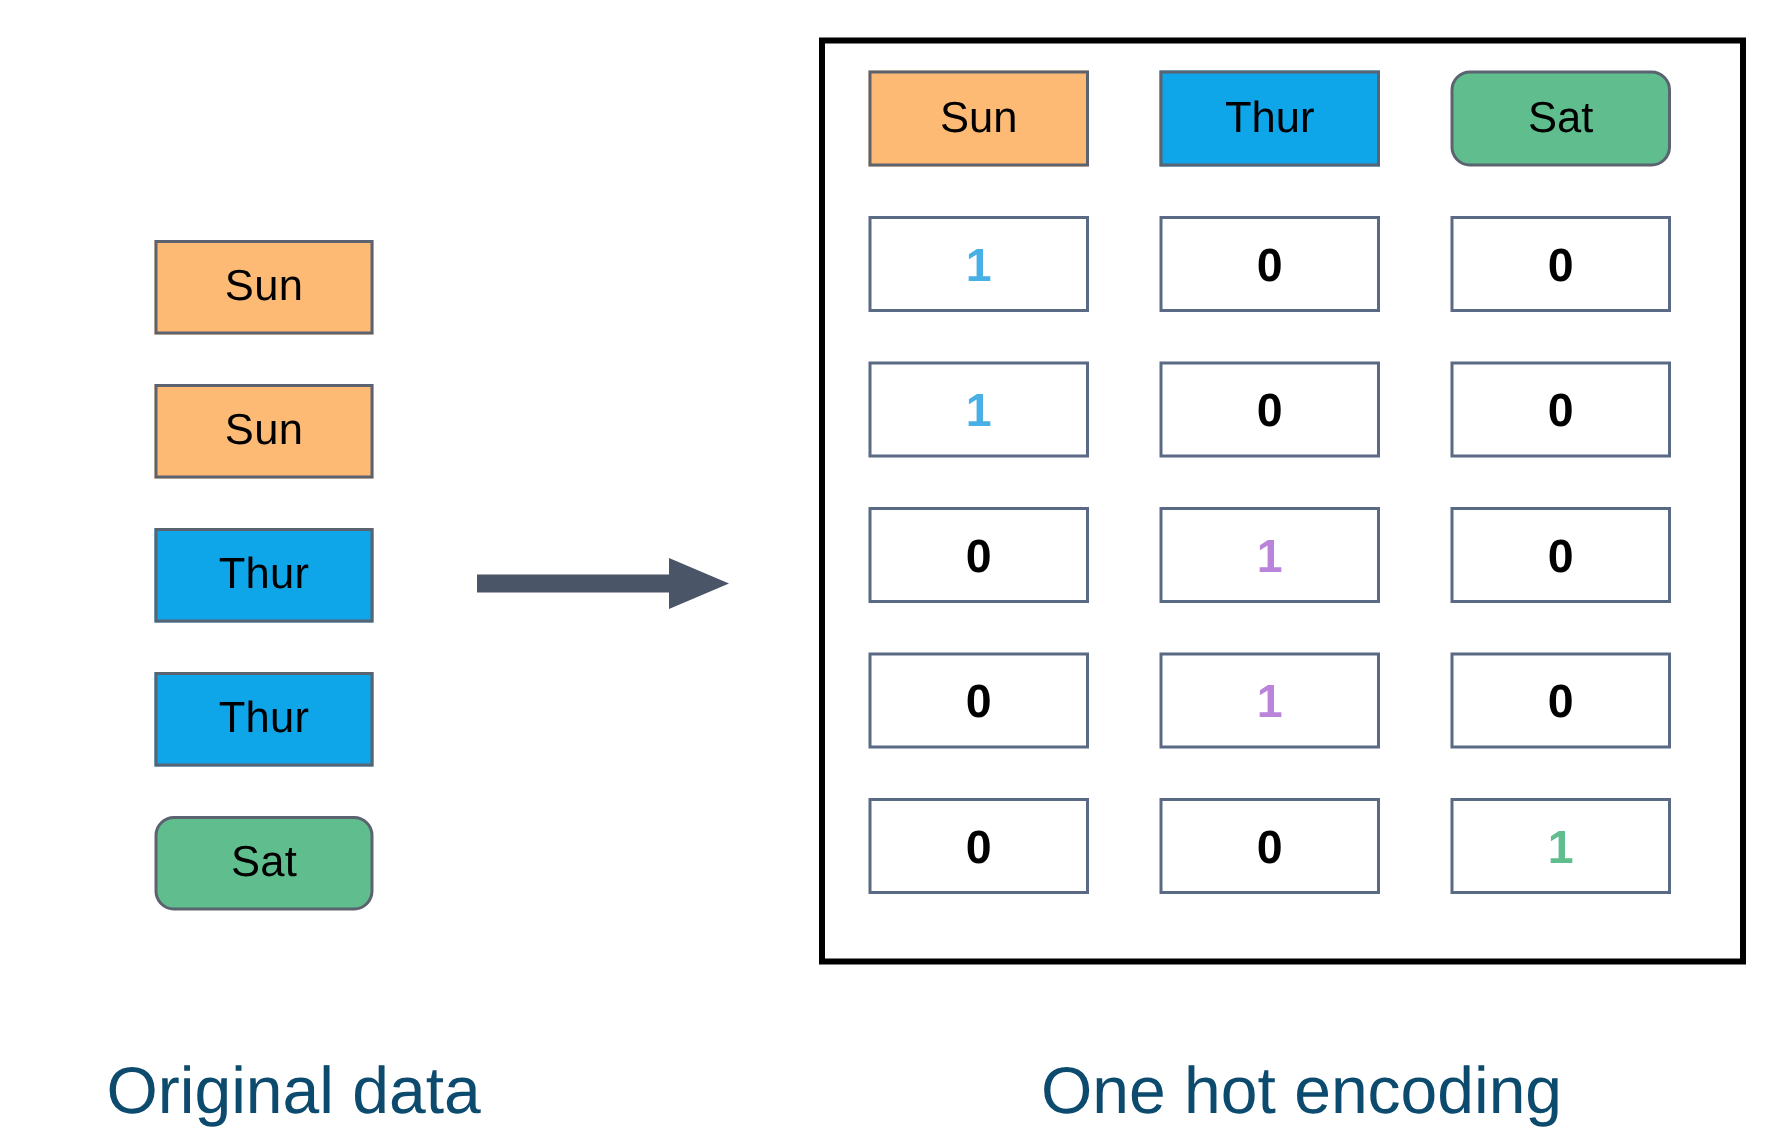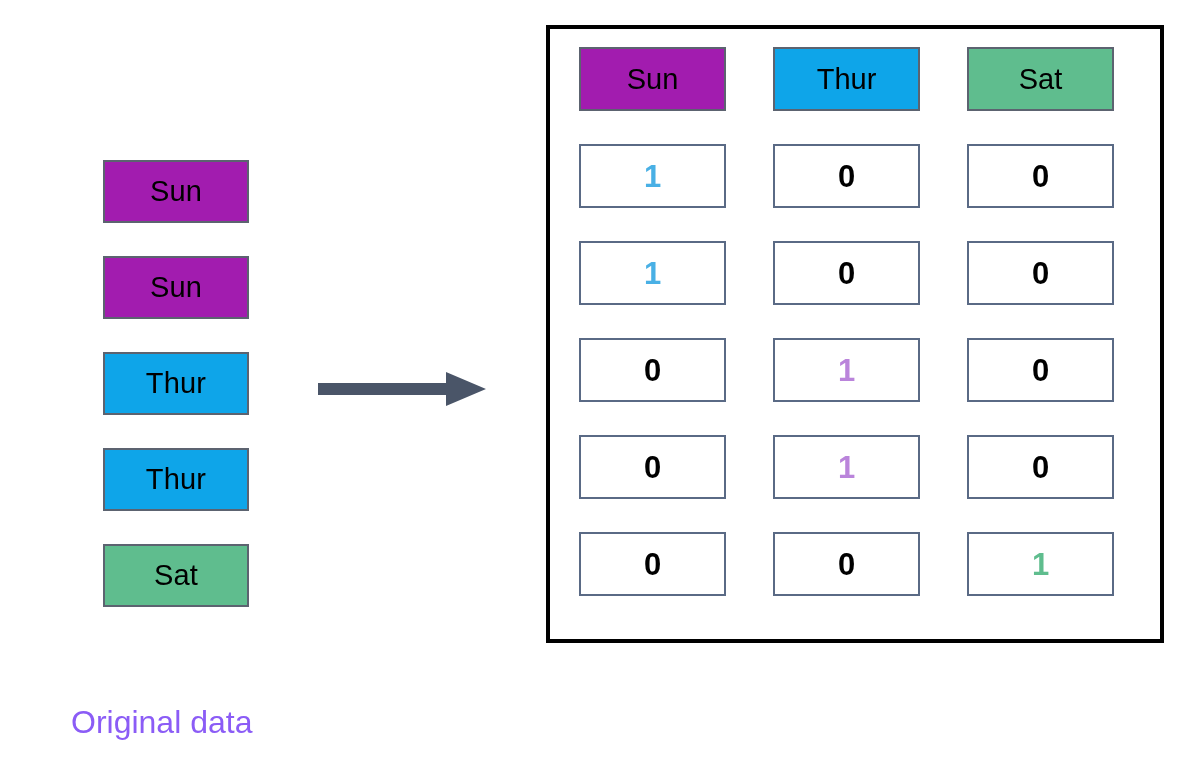--- a/index.html
+++ b/index.html
@@ -35,23 +35,23 @@
     border: 2px solid #5c6370;
     display: flex;
     align-items: center;
     justify-content: center;
     font-size: 29px;
     color: #000000;
     line-height: 1;
     letter-spacing: 0.2px;
   }
   .orig-box:last-child { margin-bottom: 0; }
-  .c-blue   { background: #a21caf; }
+  .c-blue   { background: #fdba74; }
   .c-purple { background: #0ea5e9; }
-  .c-green  { background: #5FBD8E; }
+  .c-green  { background: #5FBD8E; border-radius: 13px; }
 
   
   .arrow-wrap {
     position: absolute;
     left: 318px;
     top: 366px;
     width: 168px;
     height: 46px;
   }
 
@@ -96,22 +96,22 @@
     font-size: 31px;
   }
   .v-zero { color: #000000; }
   .v-one-blue   { color: #49B0E5; }
   .v-one-purple { color: #BA84DB; }
   .v-one-green  { color: #5FBD8E; }
 
   
   .caption {
     position: absolute;
-    font-size: 32px;
-    color: #8b5cf6;
+    font-size: 44px;
+    color: #0c4a6e;
     white-space: nowrap;
     line-height: 1;
   }
   .caption-left  { left: 71px;  top: 706px; }
   .caption-right { left: 694px; top: 706px; }
 </style>
 </head>
 <body>
 
 <div id="canvas">
@@ -194,14 +194,15 @@
           <span>0</span>
         </div>
         <div class="cell value v-one-green">
           <span>1</span>
         </div>
       </div>
   </div>
 
   <div class="caption caption-left">Original data</div>
 
+  <div class="caption caption-right">One hot encoding</div>
 
 </div>
 
 </body></html>

